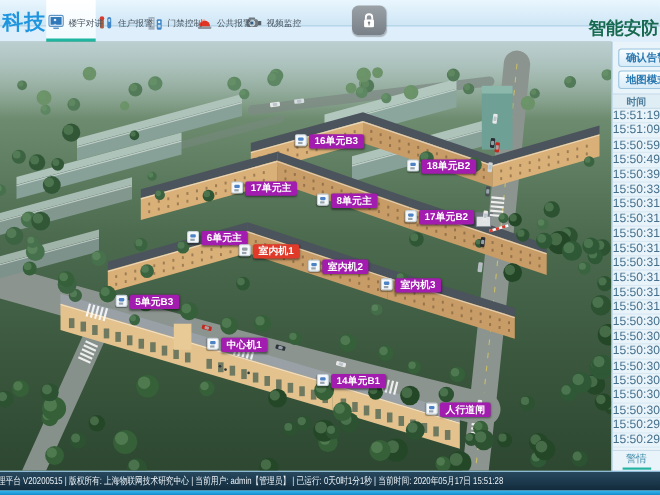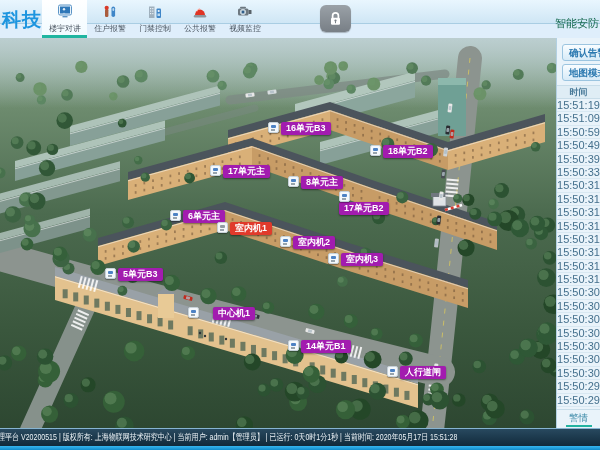--- a/index.html
+++ b/index.html
@@ -8,29 +8,29 @@
     font-family:"Liberation Sans","DejaVu Sans",sans-serif;
     background:#dfeefb;
   }
   
   .topbar{position:absolute;left:0;top:0;width:600px;height:24px;
     background:linear-gradient(#e9f6fe,#cfe6f5);
     border-bottom:1px solid #a9cde3;box-sizing:border-box;}
   .logo{position:absolute;left:2px;top:7px;font-size:19px;font-weight:bold;
     color:#1d95df;letter-spacing:1px;white-space:nowrap;}
   .toolbar{position:absolute;left:42px;top:0;height:38px;display:flex;}
-  .titem{width:45px;height:38px;display:flex;flex-direction:column;align-items:center;
+  .titem{width:45px;height:38px;display:flex;flex-direction:row;align-items:center;
     padding-top:3px;box-sizing:border-box;cursor:pointer;}
   .titem .ticon{height:18px;display:flex;align-items:center;justify-content:center;}
   .titem .tlabel{font-size:9px;color:#4a5560;margin-top:1px;white-space:nowrap;transform:scale(.88);}
   .titem.active{background:linear-gradient(#ffffff,#f0faff);box-shadow:inset 0 -3px 0 #1fb5a0;}
   .lockbtn{position:absolute;left:320px;top:5px;width:31px;height:27px;cursor:pointer;
     background:linear-gradient(#9aa1a7,#787f86);border-radius:6px;
     display:flex;align-items:center;justify-content:center;box-shadow:0 1px 1px rgba(0,0,0,.25);}
-  .apptitle{position:absolute;right:1px;top:16px;font-size:11px;font-weight:normal;
+  .apptitle{position:absolute;right:1px;top:16px;font-size:16px;font-weight:bold;
     color:#176a50;white-space:nowrap;}
   
   .map{position:absolute;left:0;top:38px;width:556px;height:390px;overflow:hidden;background:#3f5e43;}
   .map svg{position:absolute;left:0;top:0;}
   .tag{position:absolute;display:flex;align-items:flex-start;z-index:5;cursor:pointer;}
   .dev-ic{width:11px;height:11px;background:#f4f8fb;border:1px solid #c6d1d8;border-radius:2px;
     margin-right:2px;box-sizing:border-box;position:relative;flex:none;box-shadow:0 1px 1px rgba(0,0,0,.35);}
   .dev-ic::before{content:"";position:absolute;left:2px;top:2px;right:2px;bottom:4px;
     background:#4d82c4;border-radius:1px;}
   .dev-ic::after{content:"";position:absolute;left:2px;bottom:1.5px;width:4px;height:1.5px;background:#98a4ad;}
@@ -872,45 +872,45 @@
         <span class="chip">18单元B2</span>
       </div>
       <div class="tag" style="left: 210px; top: 127px;">
         <span class="dev-ic"></span>
         <span class="chip">17单元主</span>
       </div>
       <div class="tag" style="left: 288px; top: 138px;">
         <span class="dev-ic"></span>
         <span class="chip">8单元主</span>
       </div>
-      <div class="tag" style="left: 339px; top: 153px; flex-direction: column;">
+      <div class="tag" style="left: 368px; top: 153px;">
         <span class="dev-ic"></span>
         <span class="chip">17单元B2</span>
       </div>
       <div class="tag" style="left: 170px; top: 172px;">
         <span class="dev-ic"></span>
         <span class="chip">6单元主</span>
       </div>
       <div class="tag alarm" style="left: 217px; top: 184px;">
         <span class="dev-ic"></span>
         <span class="chip">室内机1</span>
       </div>
       <div class="tag" style="left: 280px; top: 198px;">
         <span class="dev-ic"></span>
         <span class="chip">室内机2</span>
       </div>
-      <div class="tag" style="left: 328px; top: 215px;">
+      <div class="tag" style="left: 346px; top: 215px;">
         <span class="dev-ic"></span>
         <span class="chip">室内机3</span>
       </div>
       <div class="tag" style="left: 105px; top: 230px; text-align: center;">
         <span class="dev-ic"></span>
         <span class="chip">5单元B3</span>
       </div>
-      <div class="tag" style="left: 188px; top: 269px; gap: 12px;">
+      <div class="tag" style="left: 188px; top: 269px;">
         <span class="dev-ic"></span>
         <span class="chip">中心机1</span>
       </div>
       <div class="tag" style="left: 288px; top: 302px;">
         <span class="dev-ic"></span>
         <span class="chip">14单元B1</span>
       </div>
       <div class="tag" style="left: 387px; top: 328px;">
         <span class="dev-ic"></span>
         <span class="chip">人行道闸</span>

